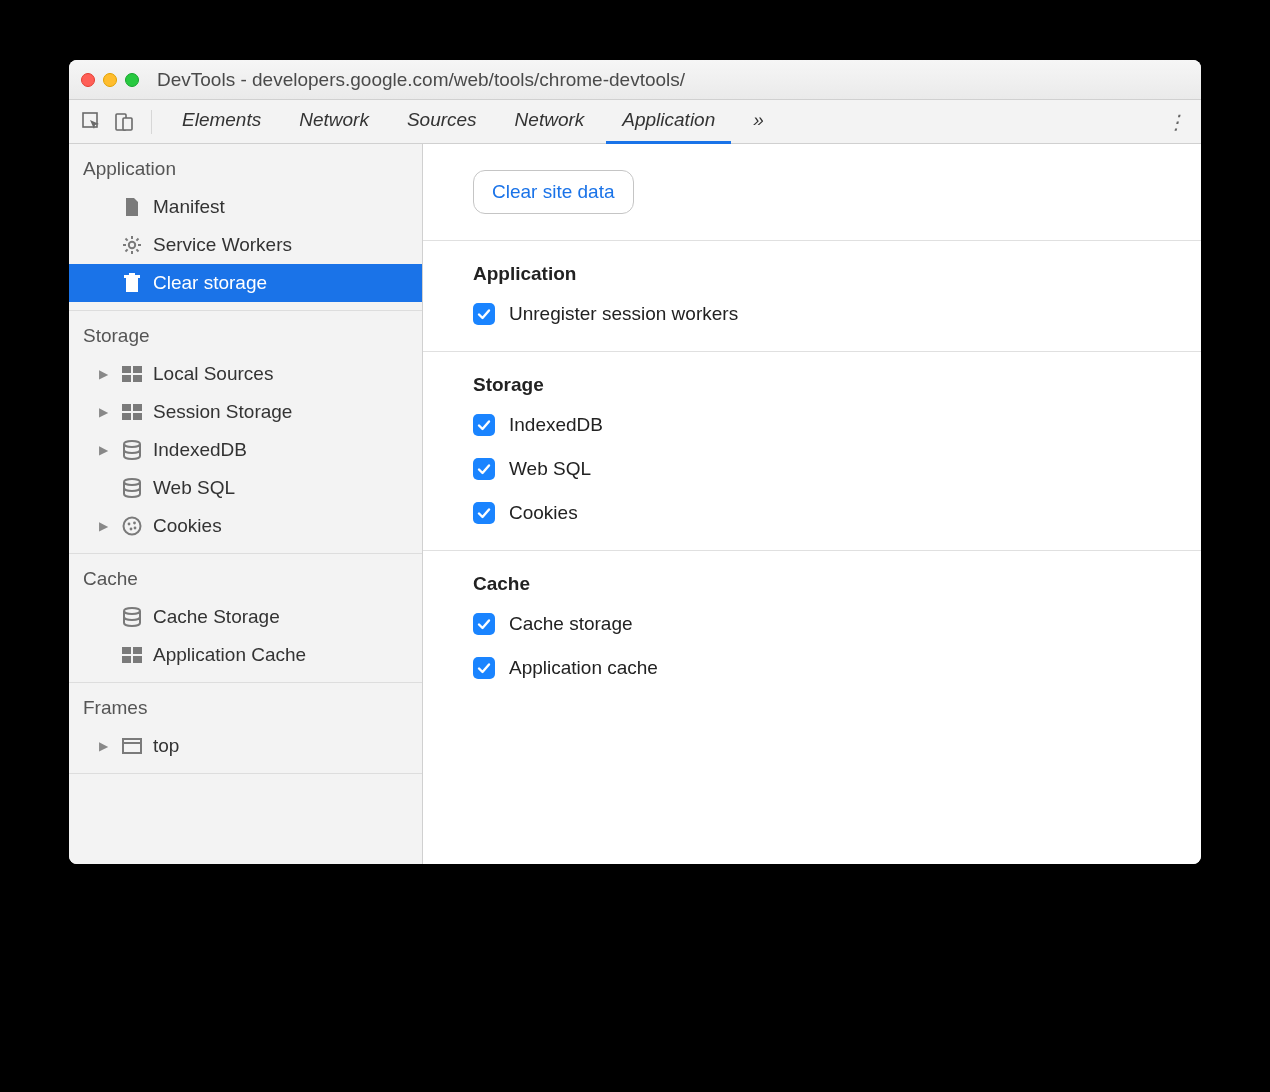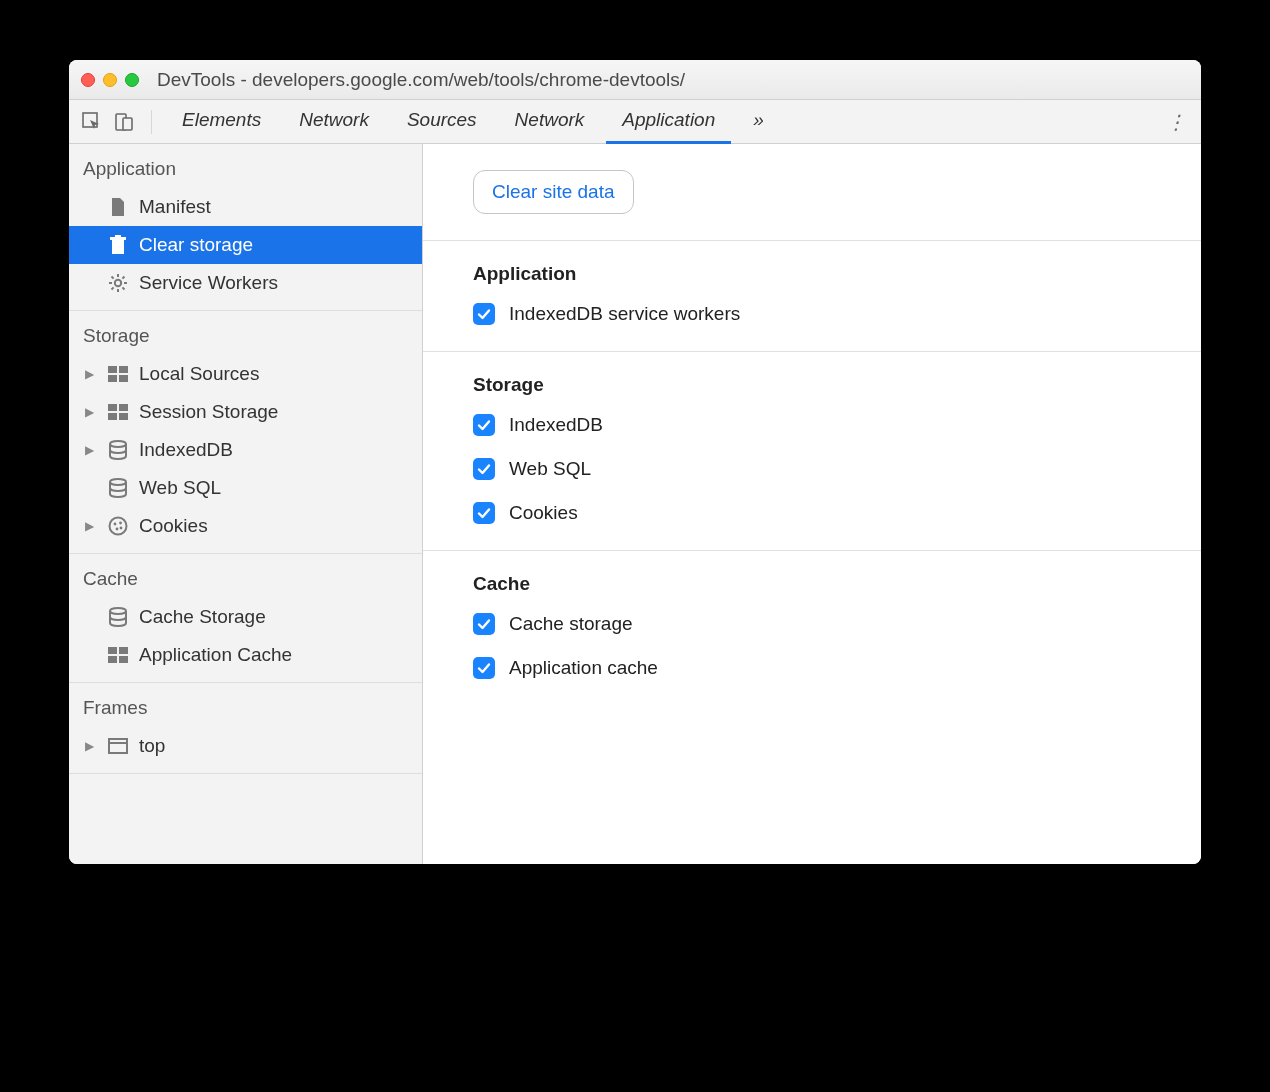--- a/index.html
+++ b/index.html
@@ -75,21 +75,21 @@
   }
   .group-label {
     color:#555;
     font-size:19px;
     padding: 14px 14px 8px 14px;
   }
   .sep { height:1px; background:#ddd; margin-top:8px;}
   .item {
     display:flex; align-items:center;
     height:38px;
-    padding-left: 16px;
+    padding-left: 30px;
     gap:10px;
     font-size:19px;
     color:#333;
     cursor:pointer;
   }
   .item .arrow {
     width:12px; font-size:12px; color:#888; display:inline-block;
   }
   .item .arrow.hidden { visibility:hidden; }
   .item .icn { width:22px; height:22px; display:flex;align-items:center;justify-content:center;color:#777;}
@@ -162,50 +162,50 @@
         <div class="group-label">Application</div>
         <div class="item">
           <span class="arrow hidden">▶</span>
           <span class="icn">
             <svg width="18" height="20" viewBox="0 0 18 20">
               <path d="M3 1h8l4 4v14H3z" fill="#7a7a7a"></path>
             </svg>
           </span>
           <span>Manifest</span>
         </div>
-        <div class="item selected">
-          <span class="arrow hidden">▶</span>
-          <span class="icn">
-            <svg width="18" height="20" viewBox="0 0 18 20">
-              <rect x="3" y="5" width="12" height="14" fill="#fff"></rect>
-              <rect x="1" y="2" width="16" height="3" fill="#fff"></rect>
-              <rect x="6" y="0" width="6" height="2" fill="#fff"></rect>
-            </svg>
-          </span>
-          <span>Clear storage</span>
-        </div>
         <div class="item">
           <span class="arrow hidden">▶</span>
           <span class="icn">
             <svg width="20" height="20" viewBox="0 0 20 20">
               <circle cx="10" cy="10" r="3.2" fill="none" stroke="#7a7a7a" stroke-width="2"></circle>
               <g stroke="#7a7a7a" stroke-width="2">
                 <line x1="10" y1="1" x2="10" y2="4"></line>
                 <line x1="10" y1="16" x2="10" y2="19"></line>
                 <line x1="1" y1="10" x2="4" y2="10"></line>
                 <line x1="16" y1="10" x2="19" y2="10"></line>
                 <line x1="3.5" y1="3.5" x2="5.6" y2="5.6"></line>
                 <line x1="14.4" y1="14.4" x2="16.5" y2="16.5"></line>
                 <line x1="3.5" y1="16.5" x2="5.6" y2="14.4"></line>
                 <line x1="14.4" y1="5.6" x2="16.5" y2="3.5"></line>
               </g>
             </svg>
           </span>
           <span>Service Workers</span>
         </div>
+        <div class="item selected">
+          <span class="arrow hidden">▶</span>
+          <span class="icn">
+            <svg width="18" height="20" viewBox="0 0 18 20">
+              <rect x="3" y="5" width="12" height="14" fill="#fff"></rect>
+              <rect x="1" y="2" width="16" height="3" fill="#fff"></rect>
+              <rect x="6" y="0" width="6" height="2" fill="#fff"></rect>
+            </svg>
+          </span>
+          <span>Clear storage</span>
+        </div>
         <div class="sep"></div>
         <div class="group-label">Storage</div>
         <div class="item">
           <span class="arrow">▶</span>
           <span class="icn">
             <svg width="20" height="16" viewBox="0 0 20 16">
               <rect x="0" y="0" width="9" height="7" fill="#7a7a7a"></rect>
               <rect x="11" y="0" width="9" height="7" fill="#7a7a7a"></rect>
               <rect x="0" y="9" width="9" height="7" fill="#7a7a7a"></rect>
               <rect x="11" y="9" width="9" height="7" fill="#7a7a7a"></rect>
@@ -306,21 +306,21 @@
       </div>
       <div id="sections-host">
           <div class="section">
             <h3>Application</h3>
             <div class="chk">
               <div class="cbox">
                 <svg width="14" height="14" viewBox="0 0 14 14">
                   <path d="M2 7.5 L5.5 11 L12 3.5" fill="none" stroke="#fff" stroke-width="2.4" stroke-linecap="round" stroke-linejoin="round"></path>
                 </svg>
               </div>
-              <span>IndexedDB service workers</span>
+              <span>Unregister session workers</span>
             </div>
           </div>
           <div class="section">
             <h3>Storage</h3>
             <div class="chk">
               <div class="cbox">
                 <svg width="14" height="14" viewBox="0 0 14 14">
                   <path d="M2 7.5 L5.5 11 L12 3.5" fill="none" stroke="#fff" stroke-width="2.4" stroke-linecap="round" stroke-linejoin="round"></path>
                 </svg>
               </div>

